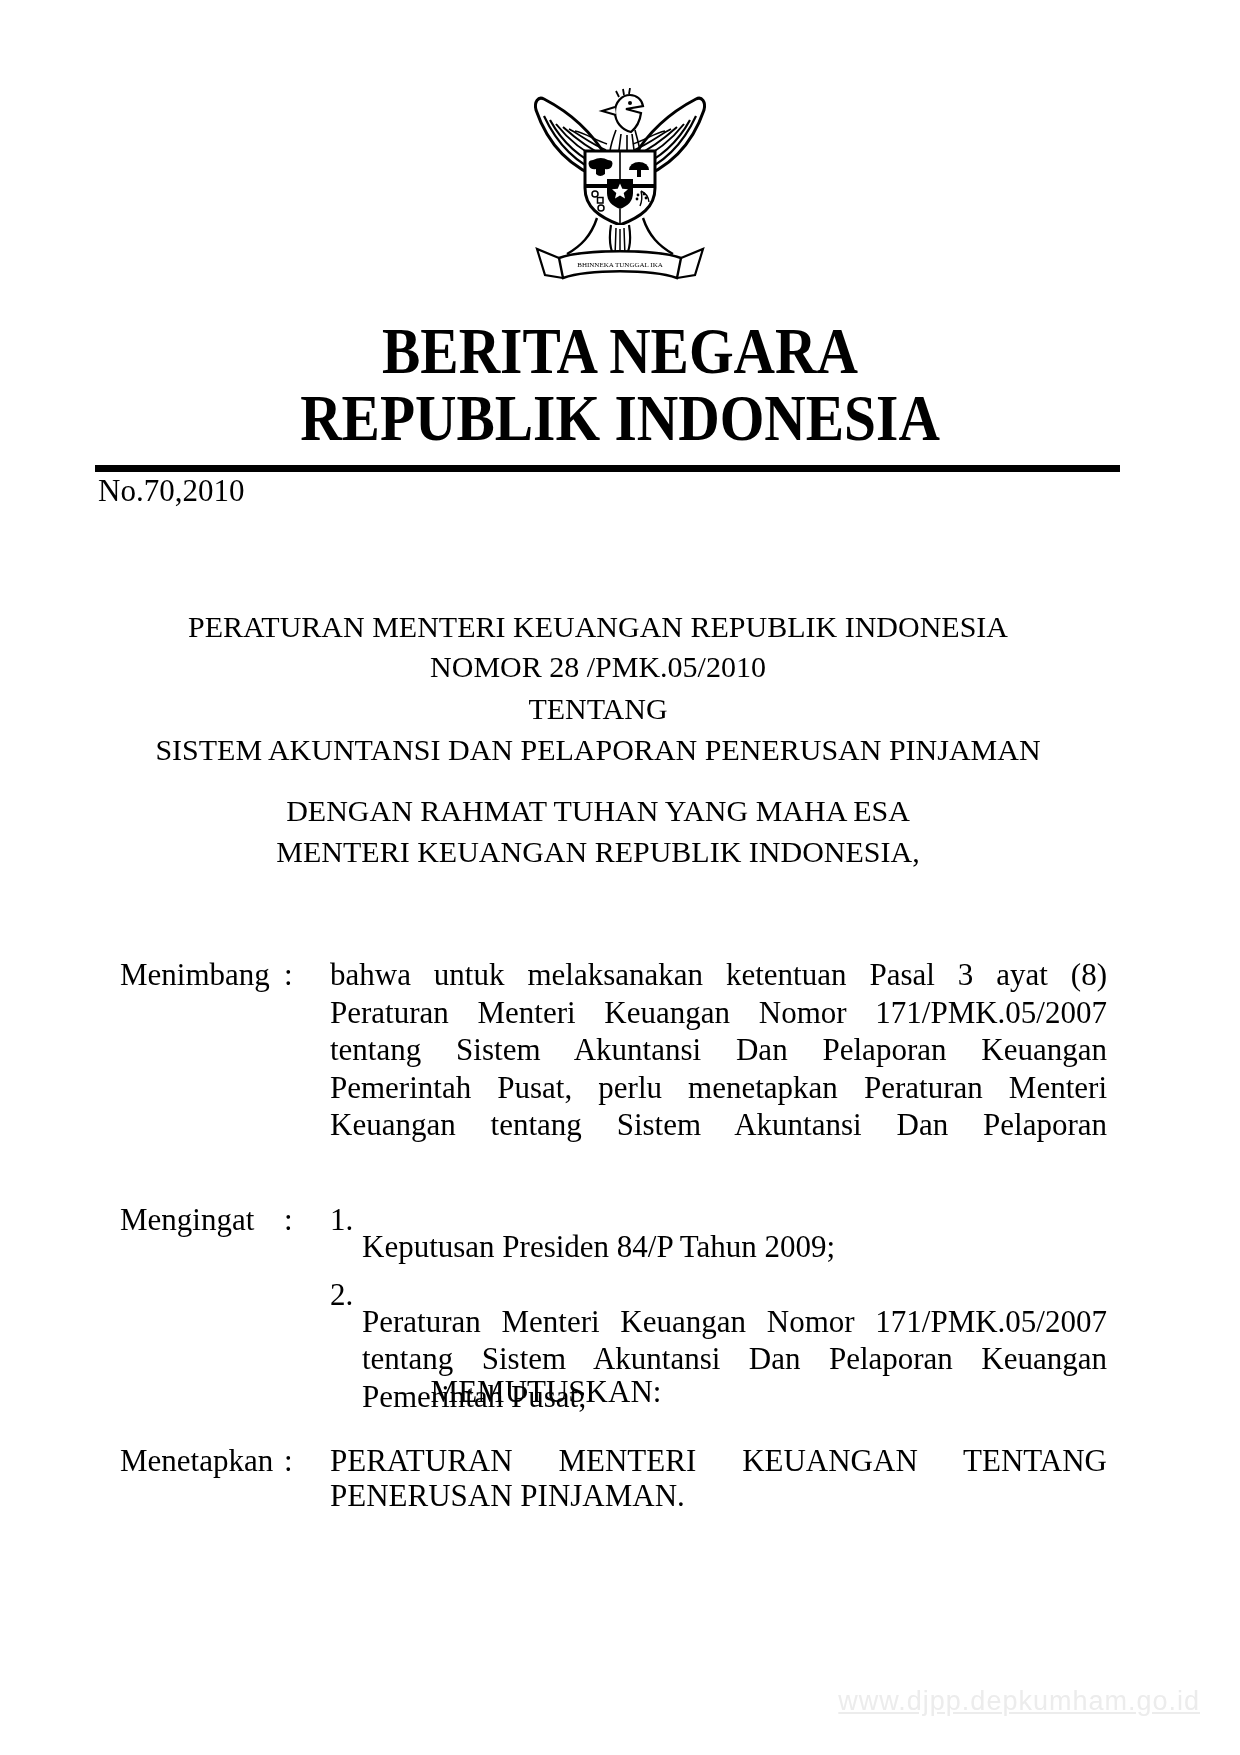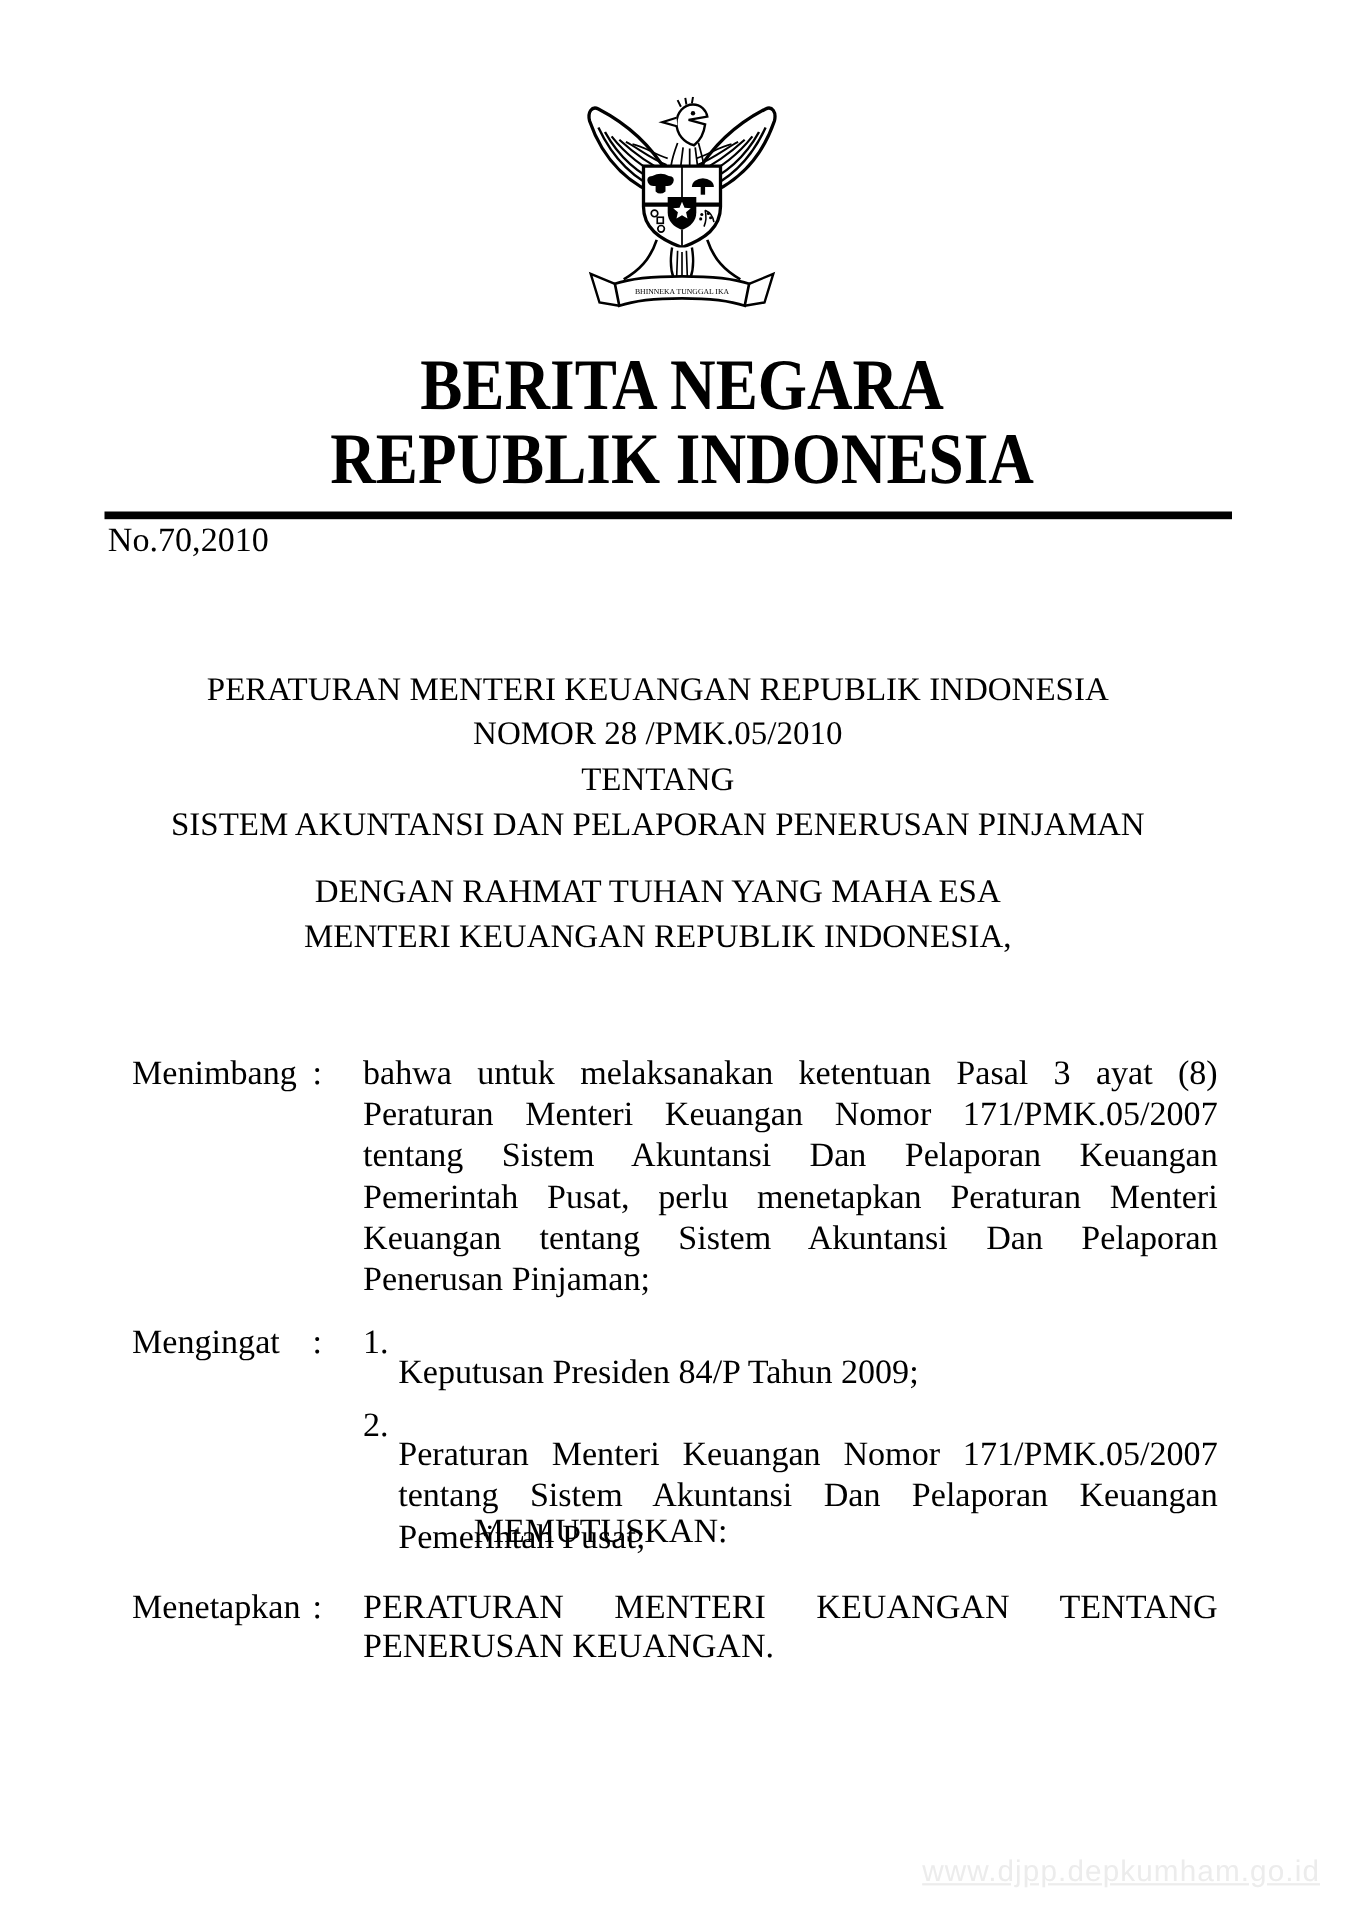--- a/index.html
+++ b/index.html
@@ -115,21 +115,20 @@
 
   <div class="row" style="top:956px">
     <span class="lbl">Menimbang</span>
     <span class="col">:</span>
     <div class="content">
       <div class="j">bahwa untuk melaksanakan ketentuan Pasal 3 ayat (8)</div>
       <div class="j">Peraturan Menteri Keuangan Nomor 171/PMK.05/2007</div>
       <div class="j">tentang Sistem Akuntansi Dan Pelaporan Keuangan</div>
       <div class="j">Pemerintah Pusat, perlu menetapkan Peraturan Menteri</div>
       <div class="j">Keuangan tentang Sistem Akuntansi Dan Pelaporan</div>
-      <div>Penerusan Pinjaman;</div>
     </div>
   </div>
 
   <div class="row" style="top:1201px">
     <span class="lbl">Mengingat</span>
     <span class="col">:</span>
     <div class="content">
       <div class="item">
         <span class="num">1.</span>
         <div class="itxt">
@@ -147,19 +146,19 @@
     </div>
   </div>
 
   <div class="memutuskan">MEMUTUSKAN:</div>
 
   <div class="row menetapkan" style="top:1443px">
     <span class="lbl">Menetapkan</span>
     <span class="col">:</span>
     <div class="content">
       <div class="j">PERATURAN MENTERI KEUANGAN TENTANG</div>
-      <div>PENERUSAN KEUANGAN.</div>
+      <div>PENERUSAN PINJAMAN.</div>
     </div>
   </div>
 
   <div class="watermark">www.djpp.depkumham.go.id</div>
 
 </div>
 
 </body></html>

